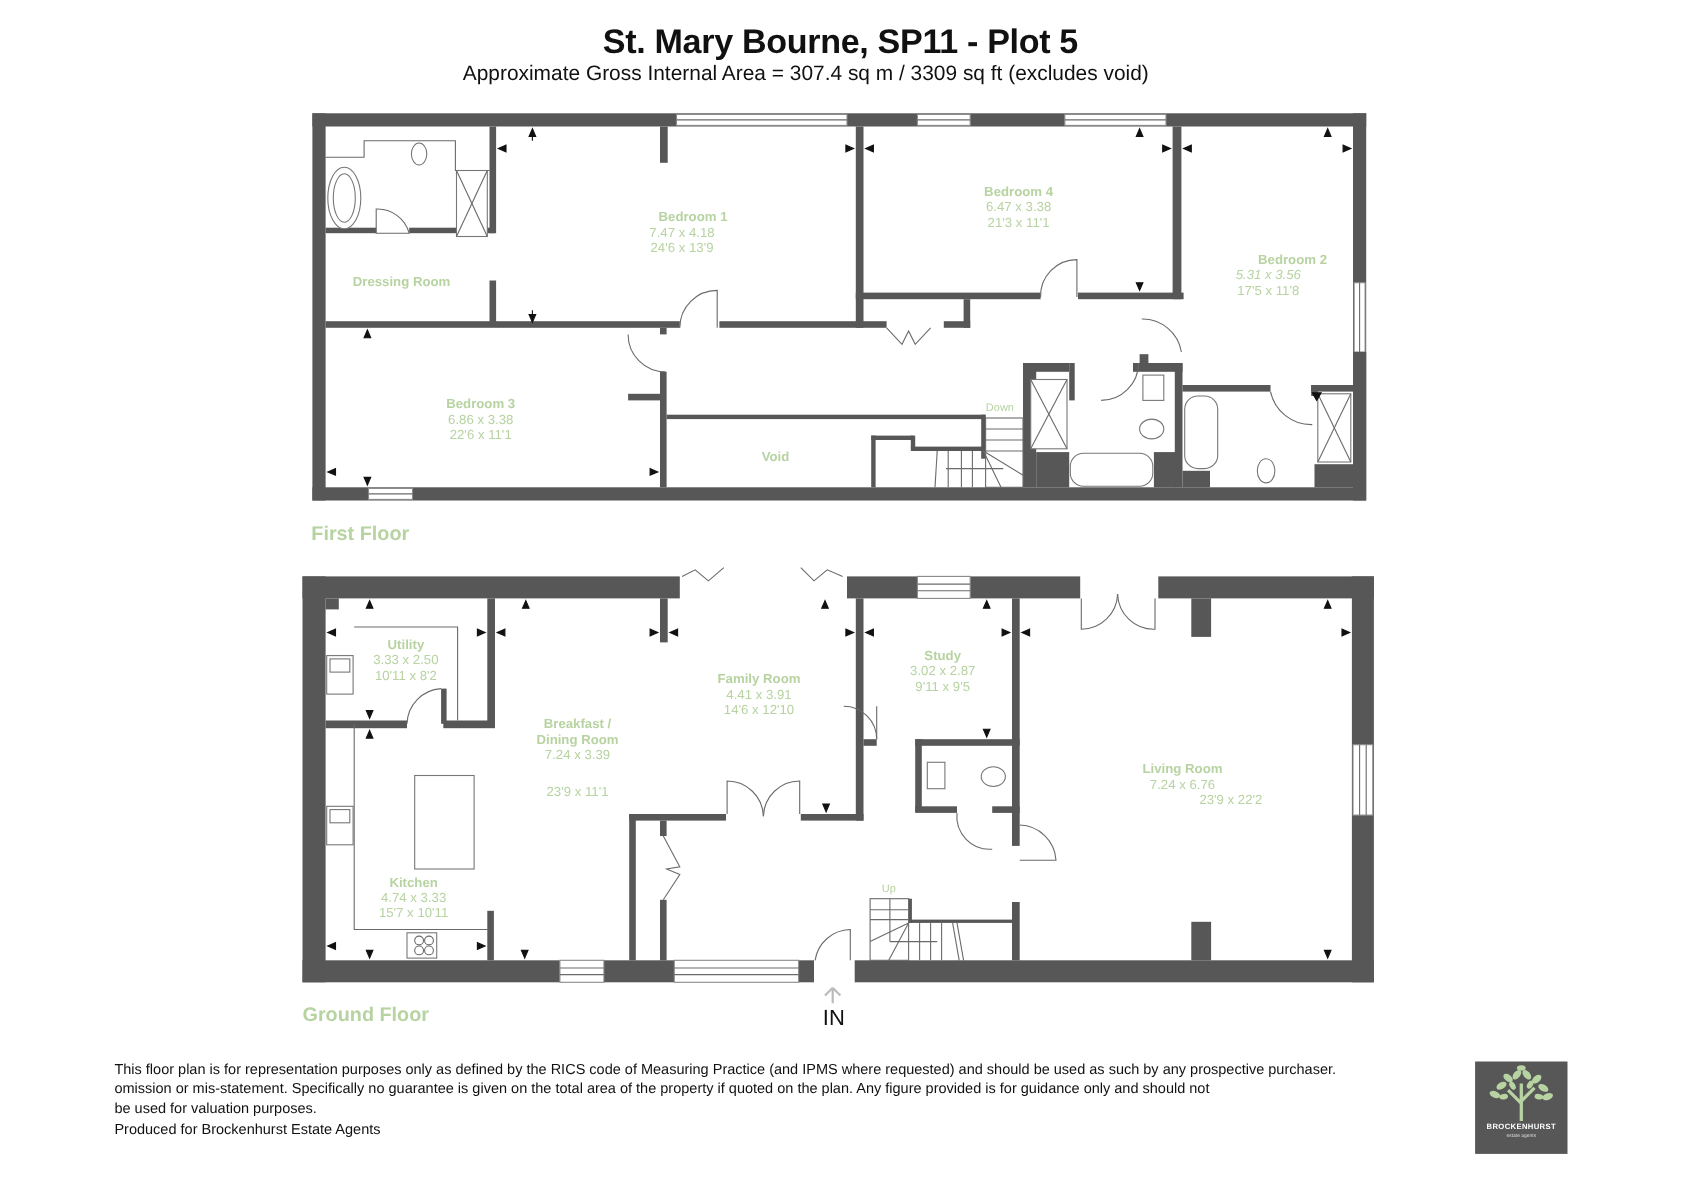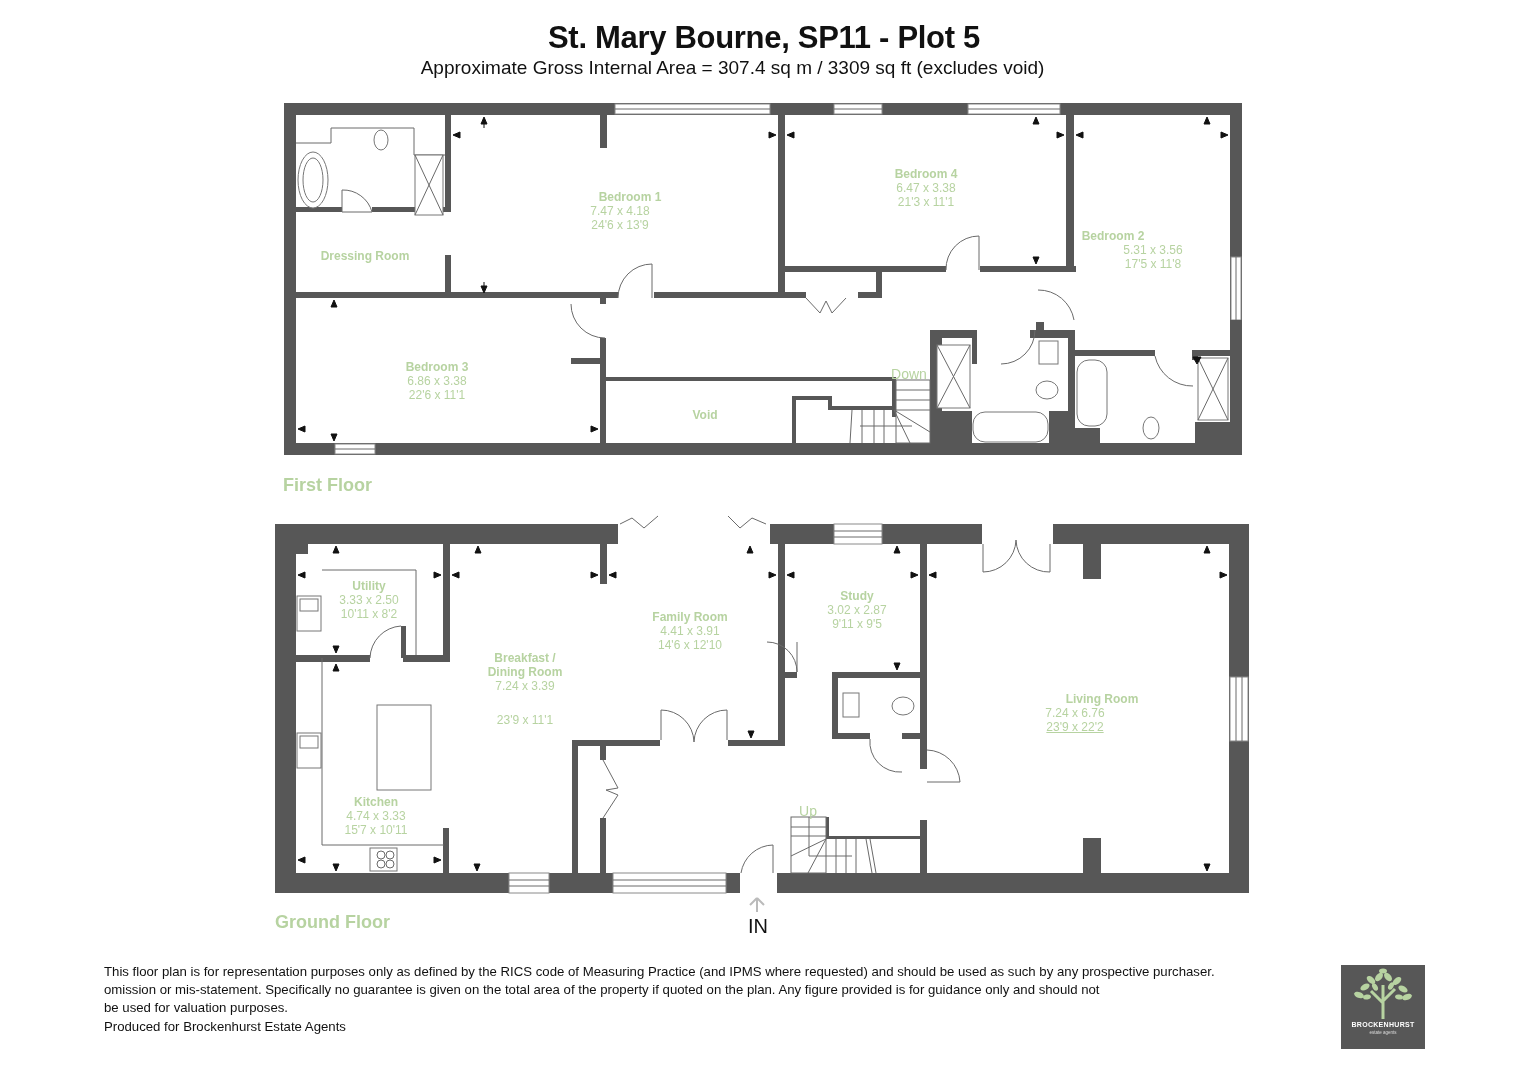--- a/index.html
+++ b/index.html
@@ -8,21 +8,21 @@
   .subtitle { position: absolute; left: 0; width: 1465px; top: 57px; text-align: center; font-size: 19px; color: #111; }
   svg.plan { position: absolute; left: 0; top: 0; }
   .wall { fill: #575757; }
   .thin { fill: none; stroke: #6a6a6a; stroke-width: 1; }
   .fix { fill: #fff; stroke: #777; stroke-width: 1; }
   .win { fill: #fff; stroke: #8a8a8a; stroke-width: 1; }
   .arrow { fill: #111; stroke: #111; stroke-width: 1; }
   .room-name { position: absolute; text-align: center; color: #b7d3a1; font-weight: bold; font-size: 12px; line-height: 14px; transform: translateX(-50%); white-space: nowrap; }
   .room-dim { position: absolute; text-align: center; color: #b7d3a1; font-size: 12px; line-height: 14px; transform: translateX(-50%); white-space: nowrap; }
   .floor-label { position: absolute; color: #b7d3a1; font-weight: bold; font-size: 18px; }
-  .small-label { position: absolute; color: #b7d3a1; font-size: 14px; transform: translateX(-50%); }
+  .small-label { position: absolute; color: #b7d3a1; font-size: 10px; transform: translateX(-50%); }
   .entry { position: absolute; font-size: 20px; color: #111; transform: translateX(-50%); }
   .disclaimer { position: absolute; left: 104px; top: 963px; width: 1240px; font-size: 13.2px; line-height: 18.2px; color: #111; }
   .disclaimer div { white-space: nowrap; }
   .logo { position: absolute; left: 1341px; top: 965px; width: 84px; height: 84px; background: #575757; }
   .logo-text { position: absolute; left: 0; width: 84px; top: 56px; text-align: center; color: #fff; font-size: 7px; font-weight: bold; letter-spacing: 0.3px; }
   .logo-sub { position: absolute; left: 0; width: 84px; top: 65px; text-align: center; color: #ddd; font-size: 4.5px; }
 </style>
 </head>
 <body>
 
@@ -322,22 +322,22 @@
 </svg>
 
 <div class="room-name" style="left:620px; top:190px;padding-left:20px;">Bedroom 1</div>
 <div class="room-dim" style="left:620px; top:204px;">7.47 x  4.18</div>
 <div class="room-dim" style="left:620px; top:218px;">24'6 x 13'9</div>
 
 <div class="room-name" style="left:926px; top:167px;">Bedroom 4</div>
 <div class="room-dim" style="left:926px; top:181px;">6.47 x 3.38</div>
 <div class="room-dim" style="left:926px; top:195px;">21'3 x 11'1</div>
 
-<div class="room-name" style="left:1091px; top:229px;padding-left:44px;">Bedroom 2</div>
-<div class="room-dim" style="left:1153px; top:243px;">5.31 x 3.56</div>
+<div class="room-name" style="left:1153px; top:229px;padding-left:44px;">Bedroom 2</div>
+<div class="room-dim" style="left:1153px; top:243px;font-style:italic;">5.31 x 3.56</div>
 <div class="room-dim" style="left:1153px; top:257px;">17'5 x 11'8</div>
 
 <div class="room-name" style="left:437px; top:360px;">Bedroom 3</div>
 <div class="room-dim" style="left:437px; top:374px;">6.86 x 3.38</div>
 <div class="room-dim" style="left:437px; top:388px;">22'6 x 11'1</div>
 
 <div class="room-name" style="left:365px; top:249px;">Dressing Room</div>
 <div class="room-name" style="left:705px; top:408px;">Void</div>
 <div class="small-label" style="left:909px; top:366px;">Down</div>
 <div class="floor-label" style="left:283px; top:475px;">First Floor</div>
@@ -352,23 +352,23 @@
 <div class="room-dim" style="left:525px; top:693px;margin-top:20px;">23'9 x 11'1</div>
 
 <div class="room-name" style="left:690px; top:610px;">Family Room</div>
 <div class="room-dim" style="left:690px; top:624px;">4.41 x 3.91</div>
 <div class="room-dim" style="left:690px; top:638px;">14'6 x 12'10</div>
 
 <div class="room-name" style="left:857px; top:589px;">Study</div>
 <div class="room-dim" style="left:857px; top:603px;">3.02 x 2.87</div>
 <div class="room-dim" style="left:857px; top:617px;">9'11 x 9'5</div>
 
-<div class="room-name" style="left:1102px; top:692px;text-align:right;">Living Room</div>
+<div class="room-name" style="left:1075px; top:692px;text-align:right;">Living Room</div>
 <div class="room-dim" style="left:1075px; top:706px;">7.24 x 6.76</div>
-<div class="room-dim" style="left:1075px; top:720px;text-decoration:underline;">23'9 x 22'2</div>
+<div class="room-dim" style="left:1119px; top:720px;">23'9 x 22'2</div>
 
 <div class="room-name" style="left:376px; top:795px;">Kitchen</div>
 <div class="room-dim" style="left:376px; top:809px;">4.74 x 3.33</div>
 <div class="room-dim" style="left:376px; top:823px;">15'7 x 10'11</div>
 
 <div class="small-label" style="left:808px; top:803px;">Up</div>
 <div class="entry" style="left:758px; top:915px;">IN</div>
 <div class="floor-label" style="left:275px; top:912px;">Ground Floor</div>
 
 <div class="disclaimer">

